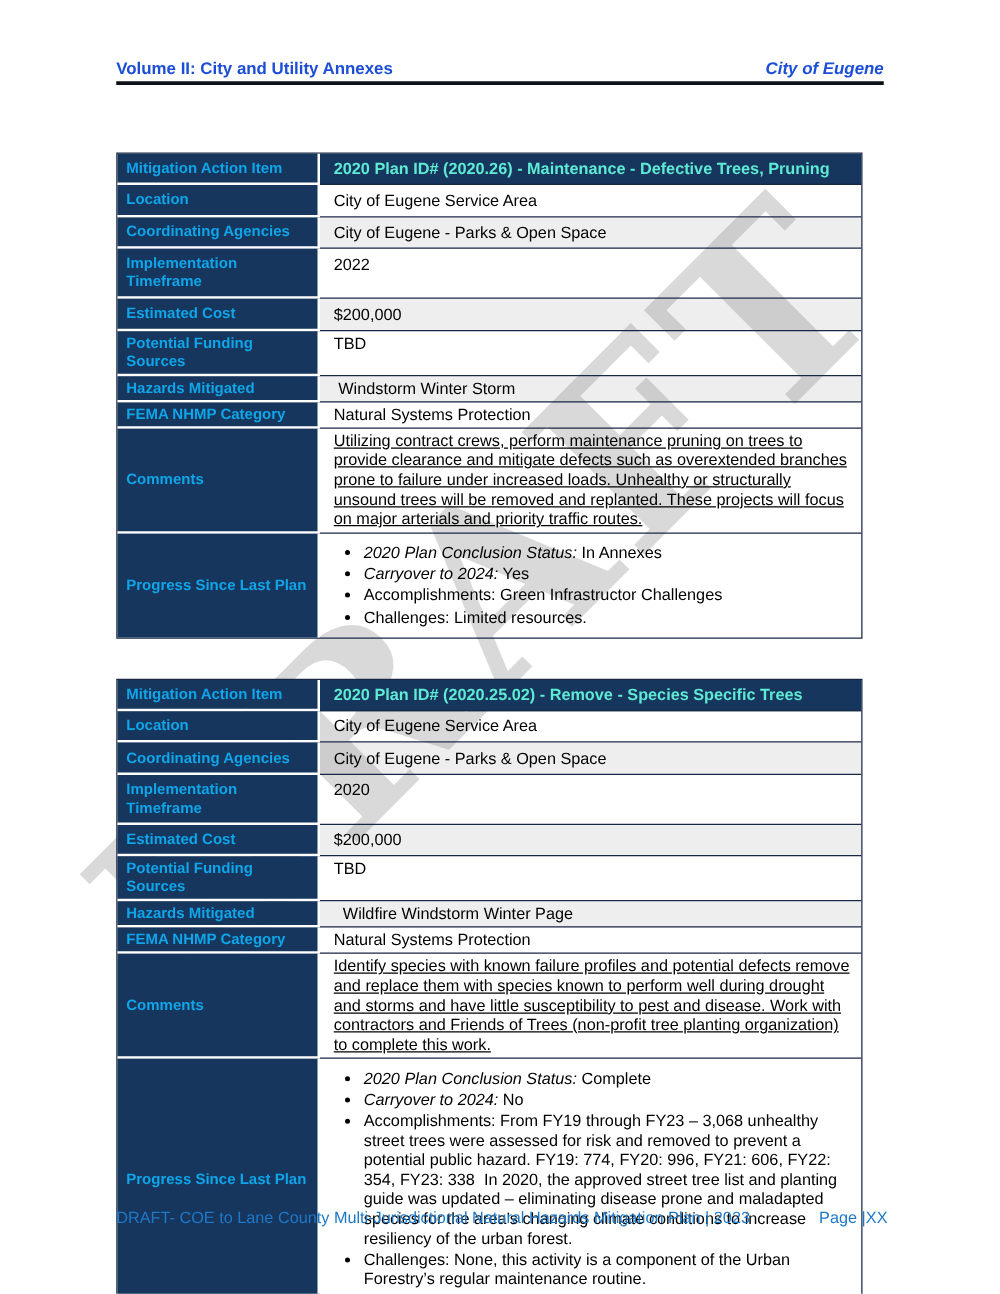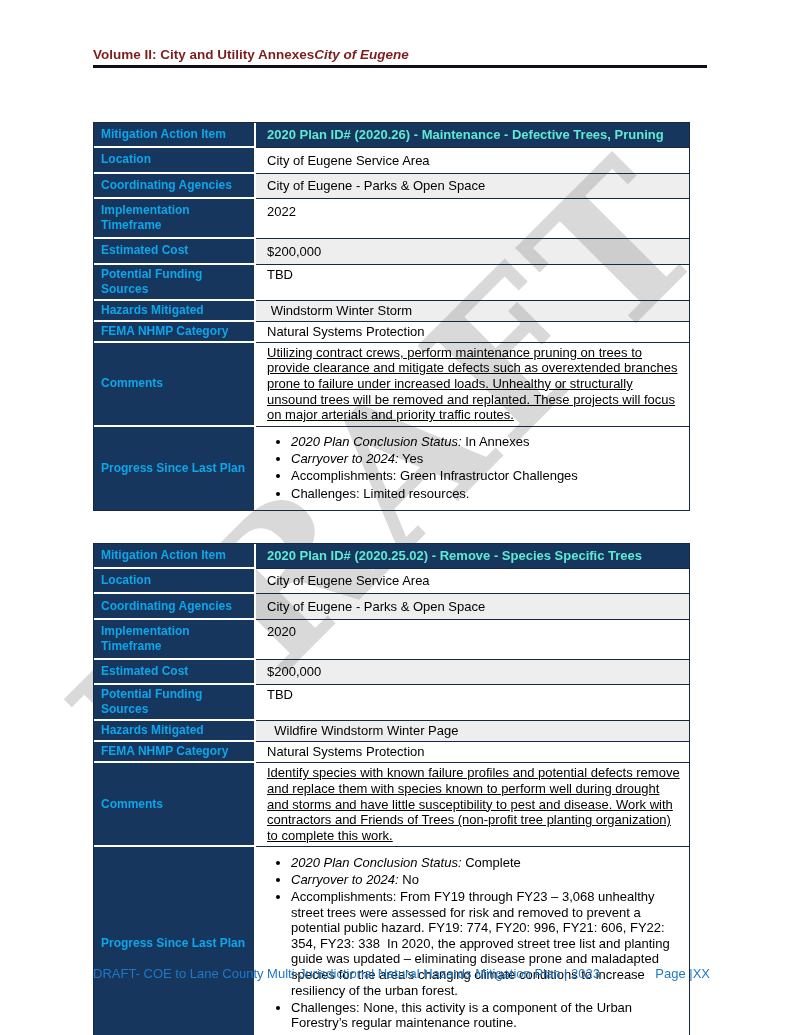--- a/index.html
+++ b/index.html
@@ -25,22 +25,22 @@
     z-index:0;
     white-space:nowrap;
     user-select:none;
   }
 
   .content { position:relative; z-index:1; margin:0 93px; }
 
   
   .pageheader {
     padding-top:47px;
-    display:flex; justify-content:flex-start; align-items:baseline;
-    color:#7f1d1d; font-weight:bold; font-size:13.5px;
+    display:flex; justify-content:space-between; align-items:baseline;
+    color:#1d4ed8; font-weight:bold; font-size:13.5px;
   }
   .hdr-right { font-style:italic; }
   .header-rule { border-top:3px solid #0d1117; margin-top:3px; }
 
   
   .mtable {
     width:595px;
     margin-top:54px;
     border:1.5px solid #1a2744;
     background:transparent;

